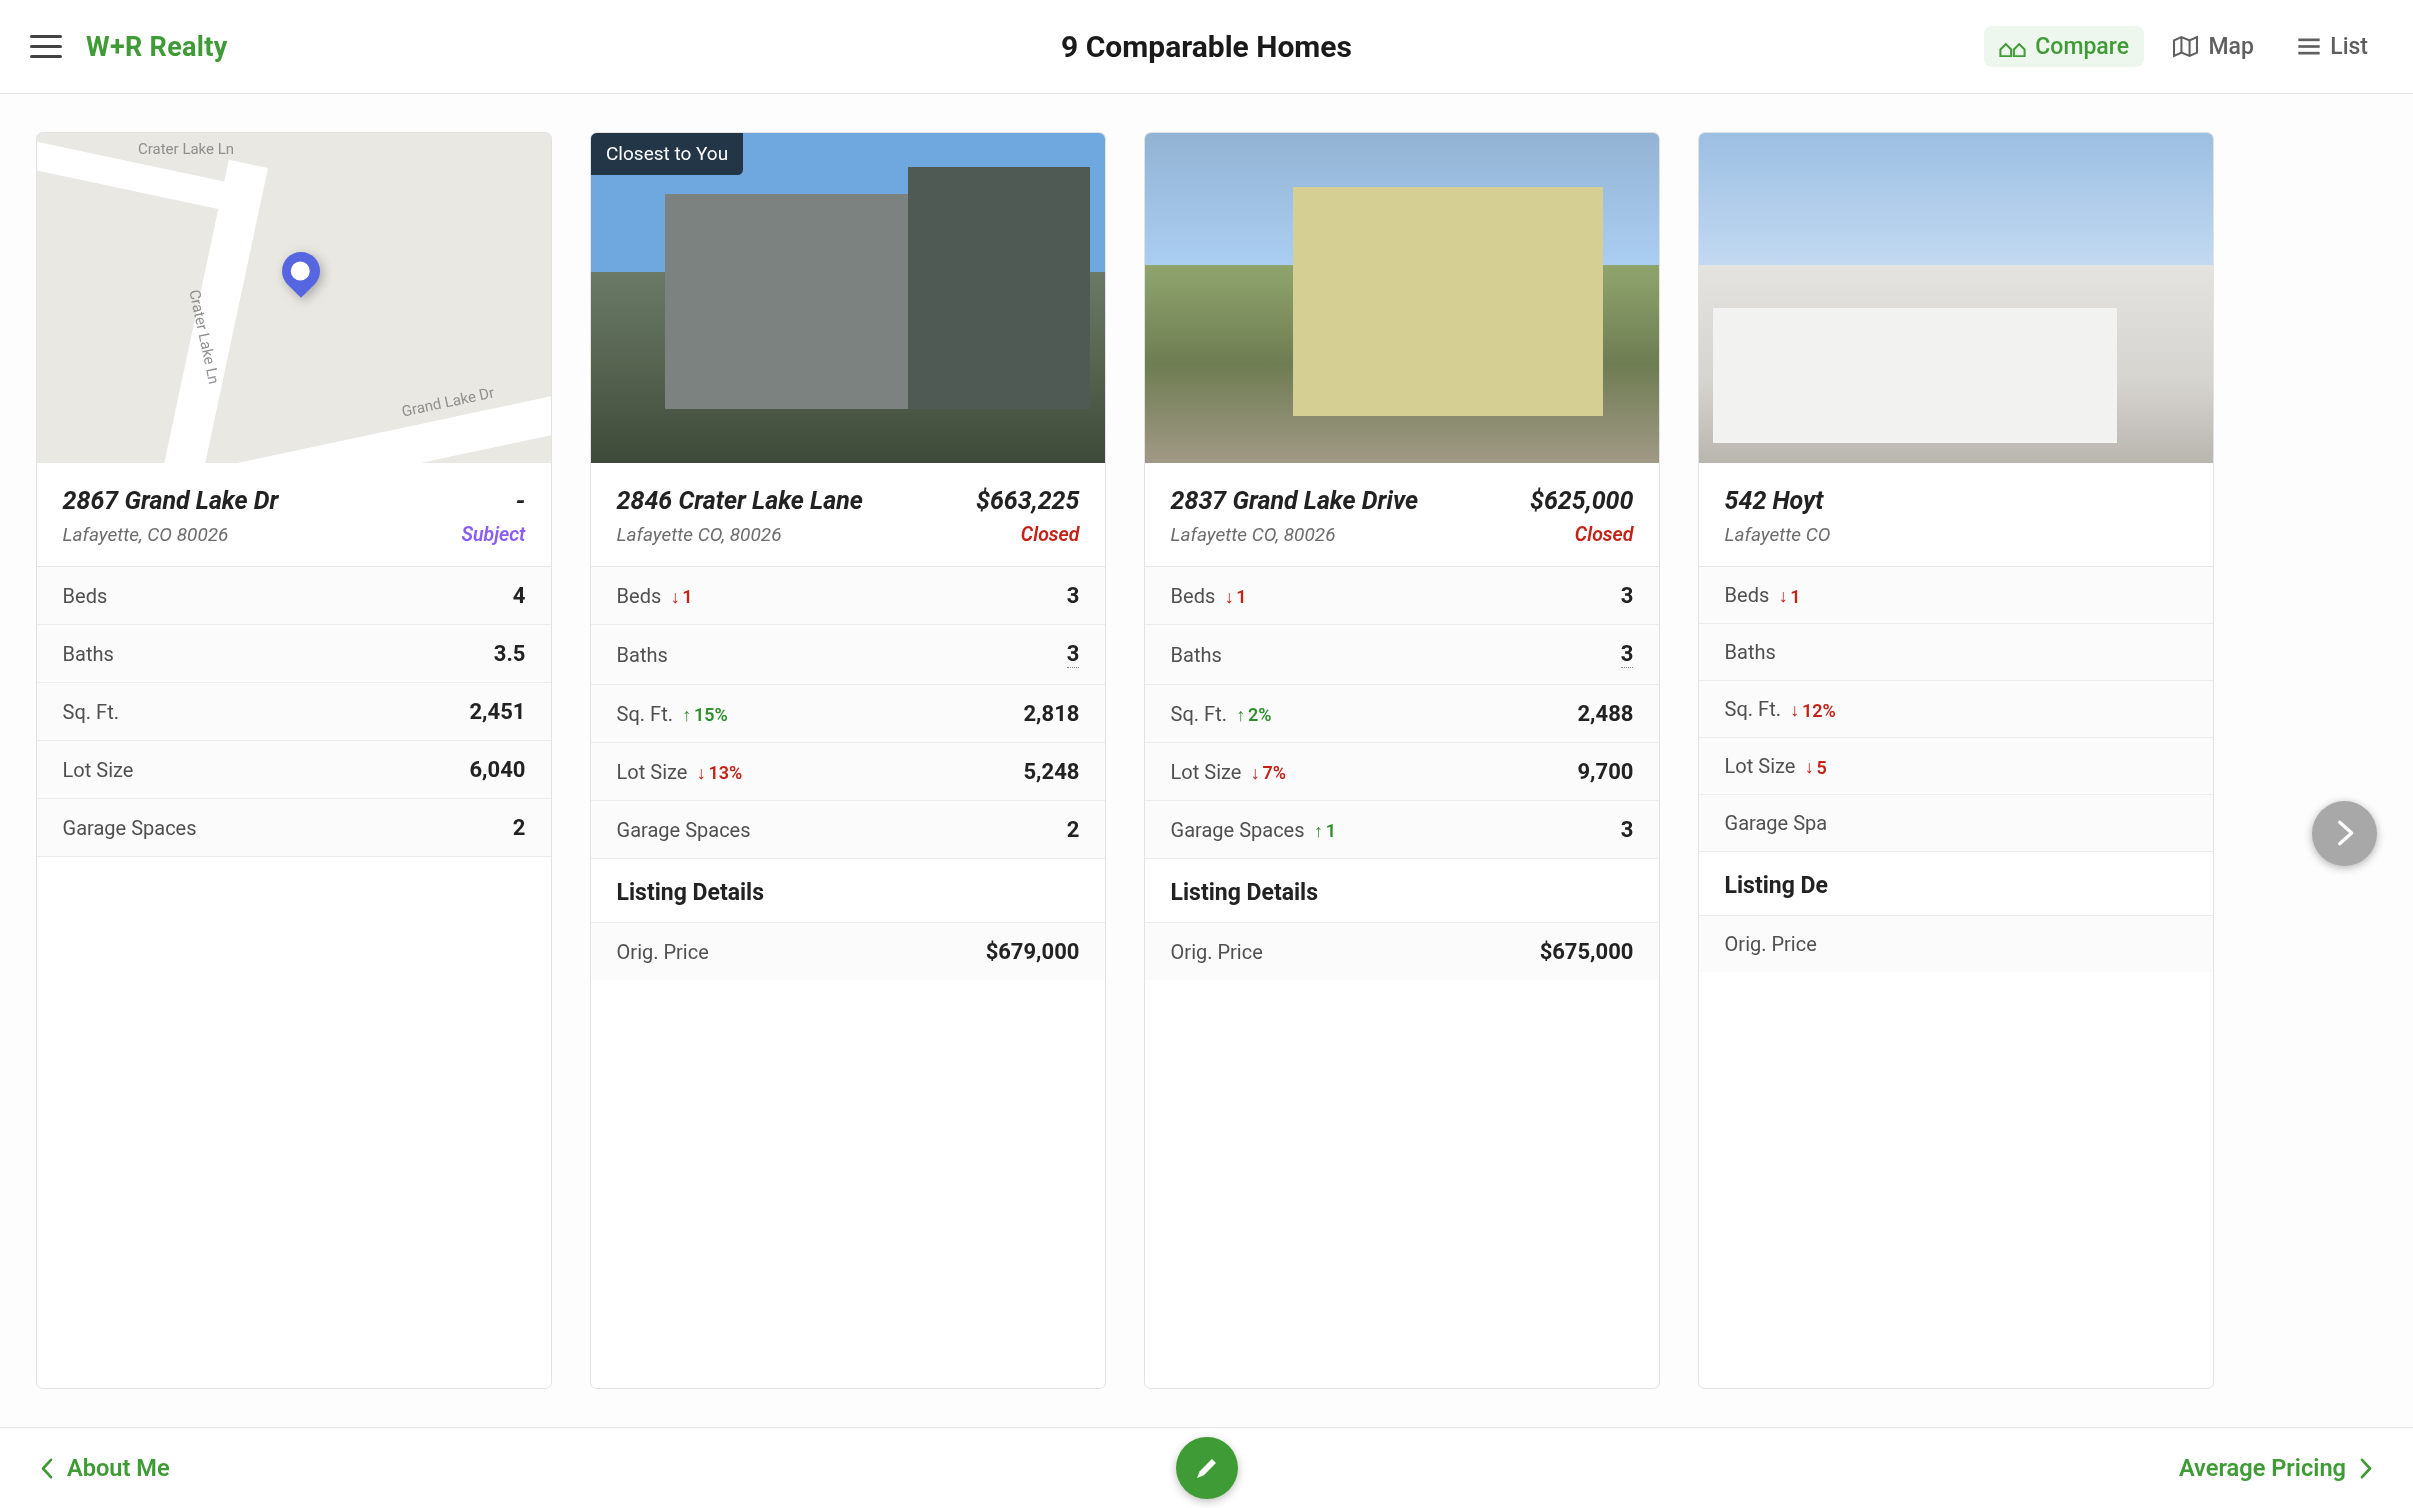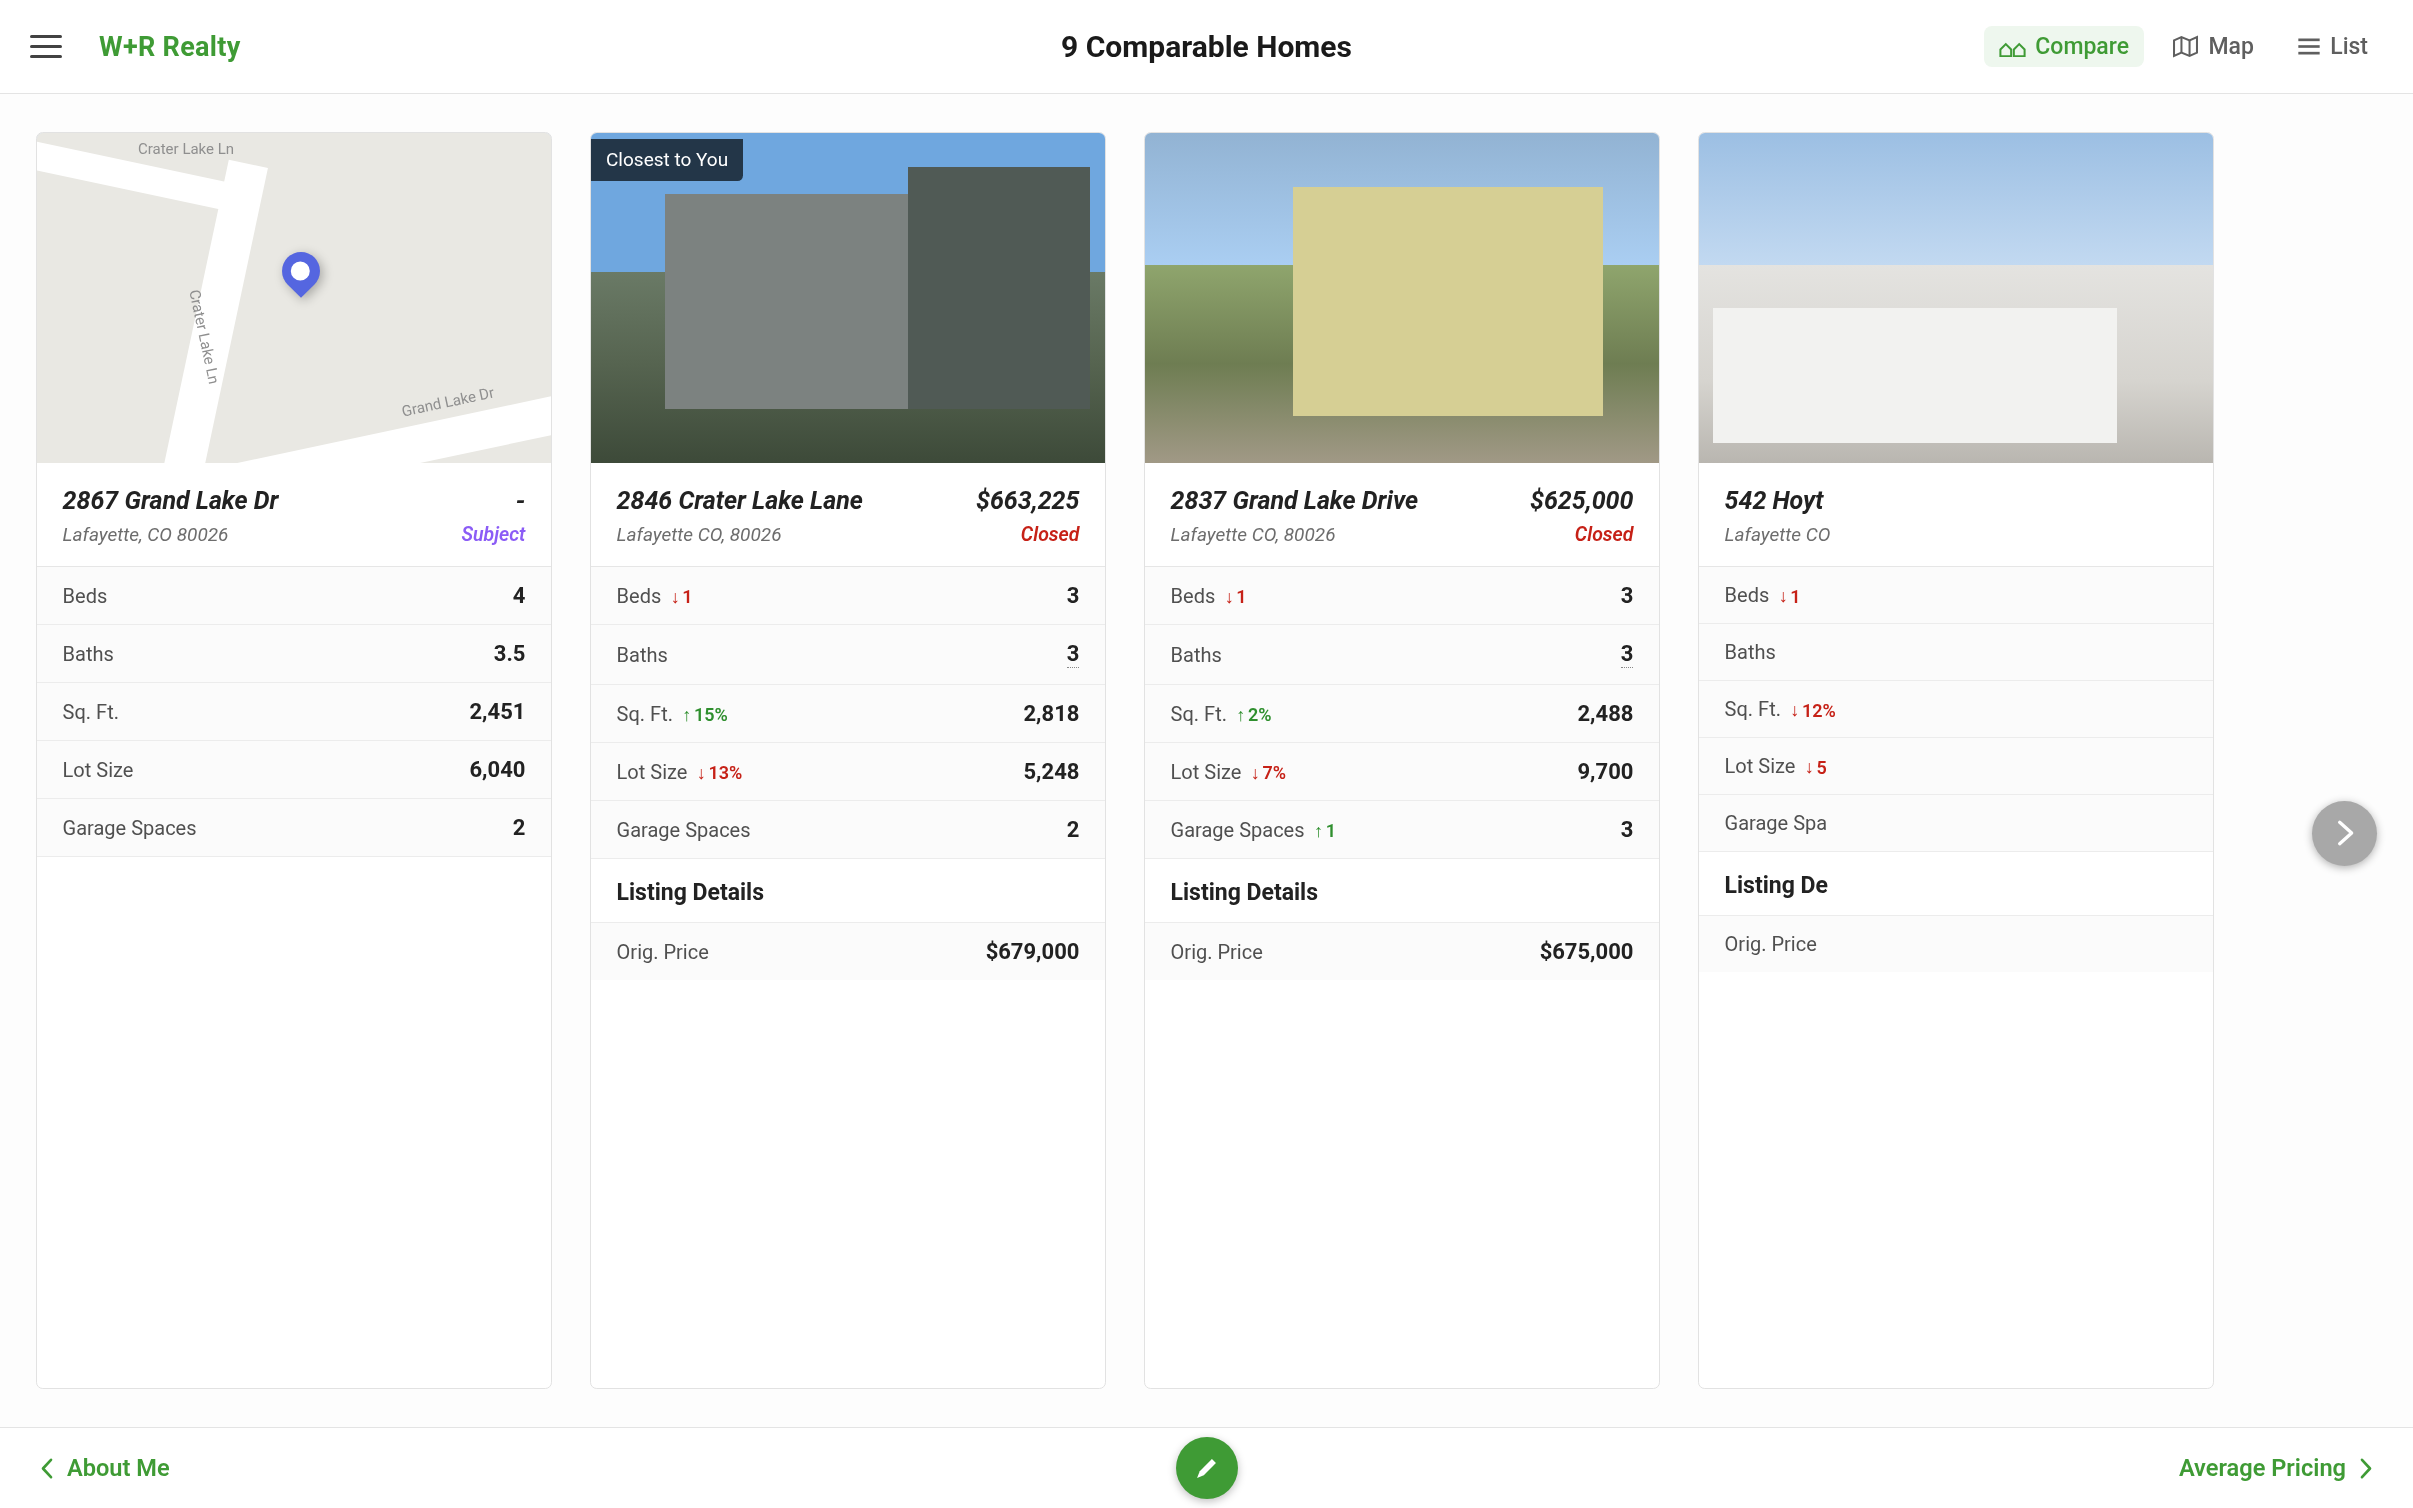--- a/index.html
+++ b/index.html
@@ -13,21 +13,21 @@
 
   
   .header {
     height: 94px;
     border-bottom: 1.3px solid #e4e4e4;
     display: flex;
     align-items: center;
     padding: 0 30px;
     position: relative;
   }
-  .header-left { display: flex; align-items: center; gap: 37px; }
+  .header-left { display: flex; align-items: center; gap: 24px; }
   .menu-icon { width: 32px; height: 23px; display:flex; flex-direction:column; justify-content:space-between; cursor:pointer;}
   .menu-icon span { display:block; height:3.4px; background:#424242; border-radius:2px;}
   .brand { font-size: 27px; font-weight: 700; color:#3f9b35; letter-spacing: 0.3px; cursor:pointer;}
   .header-title {
     position:absolute; left:50%; transform:translateX(-50%);
     font-size: 30px; font-weight: 700; color:#1a1a1a;
   }
   .header-right { margin-left:auto; display:flex; align-items:center; gap: 13px;}
   .view-btn {
     display:flex; align-items:center; gap:9.4px;
@@ -60,21 +60,21 @@
     background:#fff;
     overflow:hidden;
   }
   .card-img {
     height: 330px;
     width:100%;
     position:relative;
     background:#cfd9e6;
   }
   .badge-chip {
-    position:absolute; top:6px; left:0;
+    position:absolute; top:0; left:0;
     padding: 9.4px 15px;
     background: rgba(0,0,0,.68);
     color:#fff;
     font-size:19px;
     border-radius: 0 0 5.4px 0;
   }
 
   
   .map-bg {
     position:absolute; inset:0; background:#e9e8e3;

